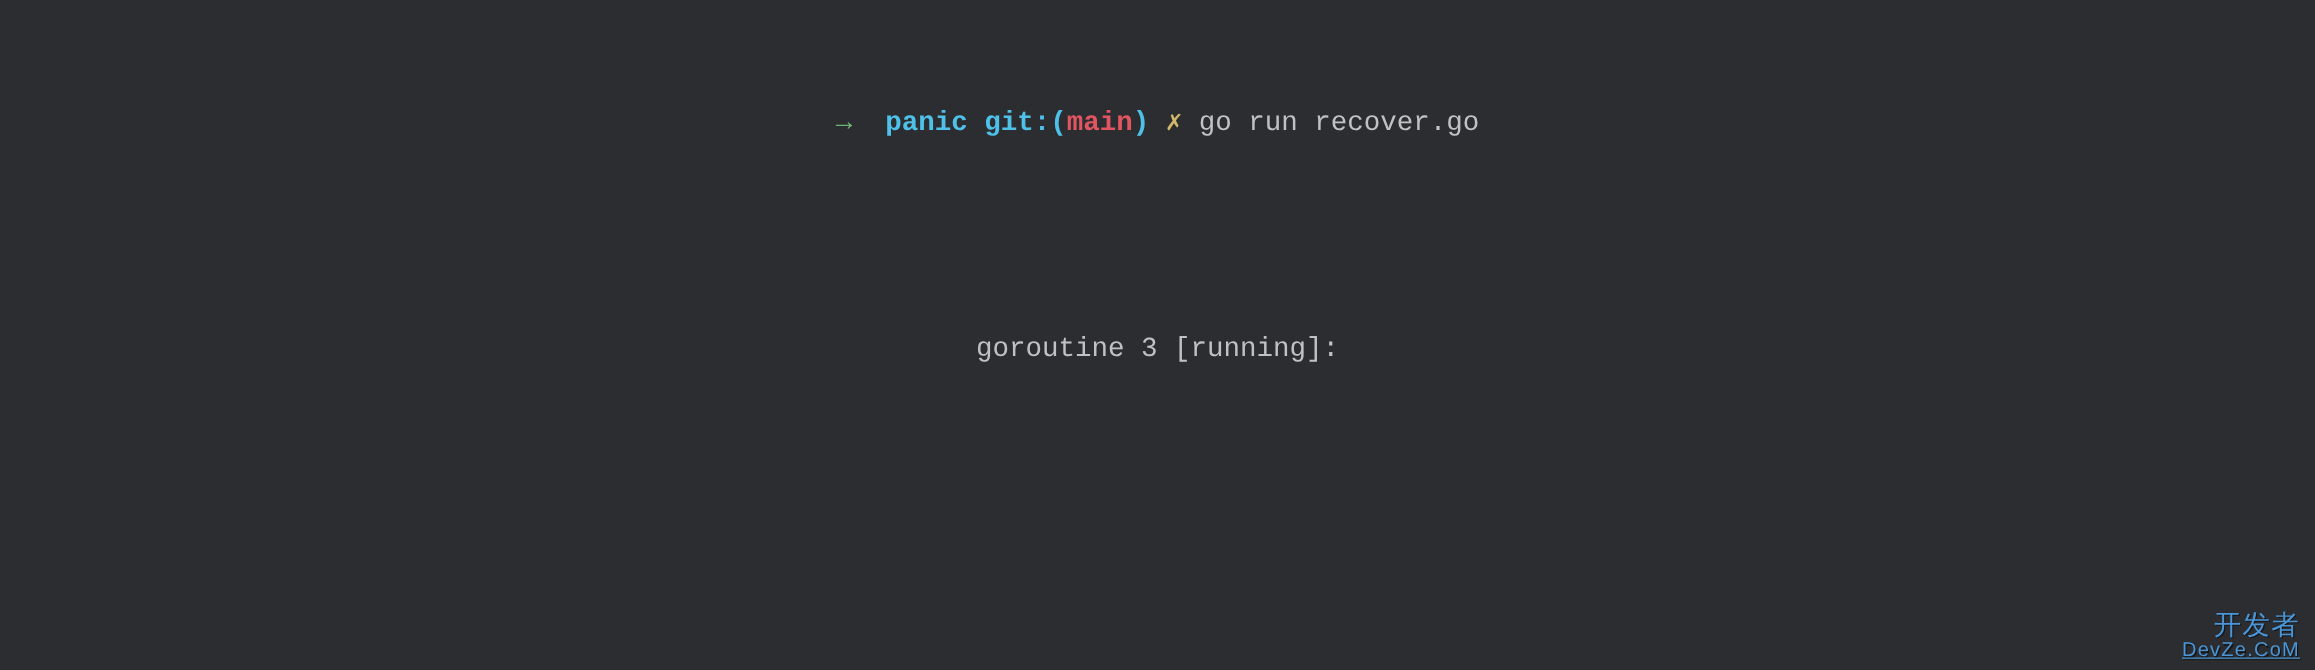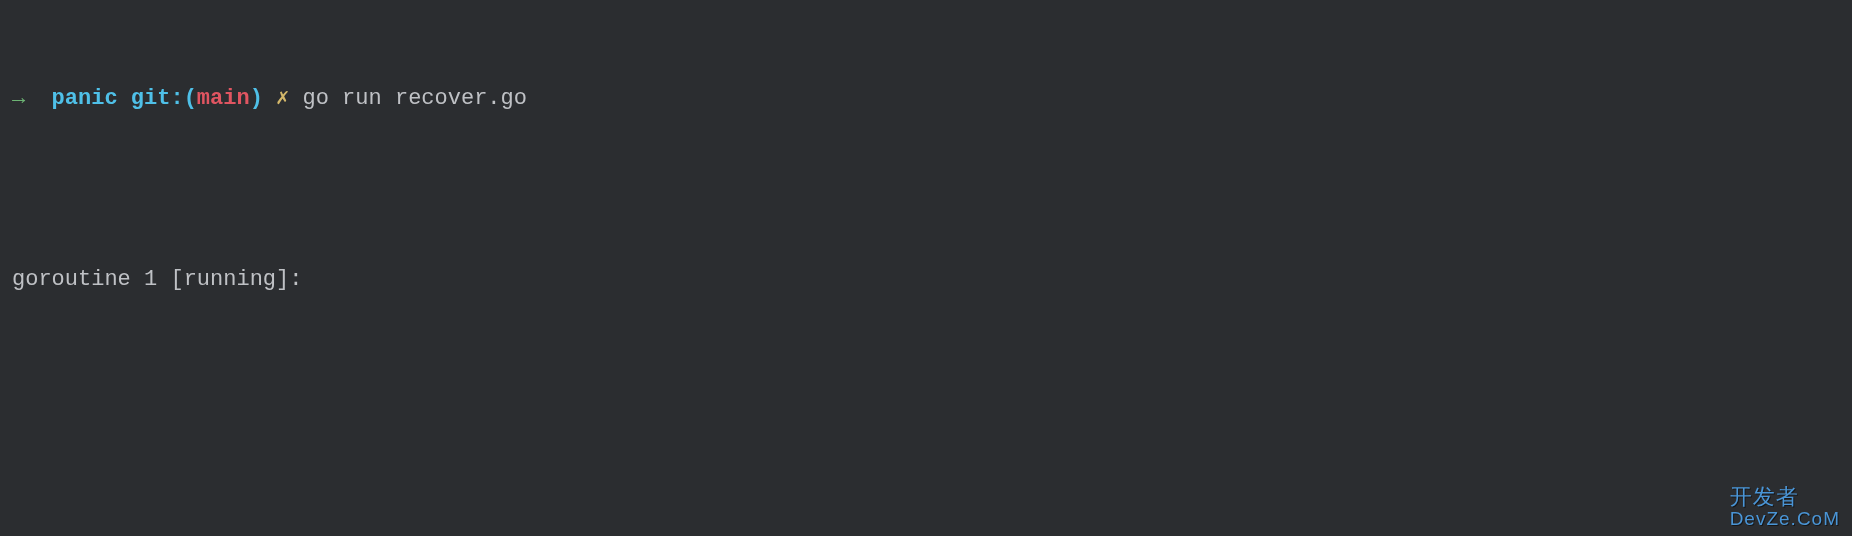--- a/index.html
+++ b/index.html
@@ -17,20 +17,21 @@
       width: 1852px;
       height: 536px;
       overflow: hidden;
       position: relative;
     }
     .terminal {
       white-space: pre;
     }
     .line {
       padding: 0 12px;
+      text-align: center;
     }
     .arrow {
       color: #6db474;
     }
     .dirname {
       color: #4fc0e8;
       font-weight: bold;
     }
     .git-label {
       color: #4fc0e8;
@@ -47,43 +48,45 @@
     .x-mark {
       color: #d4b86a;
     }
     .cmd {
       color: #bfc1c5;
     }
     .watermark {
       position: absolute;
       right: 12px;
       bottom: 6px;
+      text-align: right;
       color: #4a95d6;
       font-family: "Arial", sans-serif;
       font-size: 22px;
       line-height: 1.1;
       letter-spacing: 1px;
       text-shadow: 1px 1px 0 rgba(0,0,0,0.5);
       pointer-events: none;
     }
     .watermark .wm-top {
       display: block;
     }
     .watermark .wm-bottom {
       display: block;
-      font-size: 19px;
+      font-size: 16px;
+      text-decoration: underline;
     }
   </style>
 </head>
 <body>
 
 <div class="terminal">
   <div class="line"><span class="arrow">→</span>  <span class="dirname">panic</span> <span class="git-label">git:</span><span class="git-paren">(</span><span class="git-branch">main</span><span class="git-paren">)</span> <span class="x-mark">✗</span> <span class="cmd">go run recover.go</span></div>
   <div class="line"></div>
-  <div class="line">goroutine 1 [running]:</div>
+  <div class="line">goroutine 3 [running]:</div>
   
   
   
   
 </div>
 
 <div class="watermark">
   <span class="wm-top">开发者</span>
   <span class="wm-bottom">DevZe.CoM</span>
 </div>

